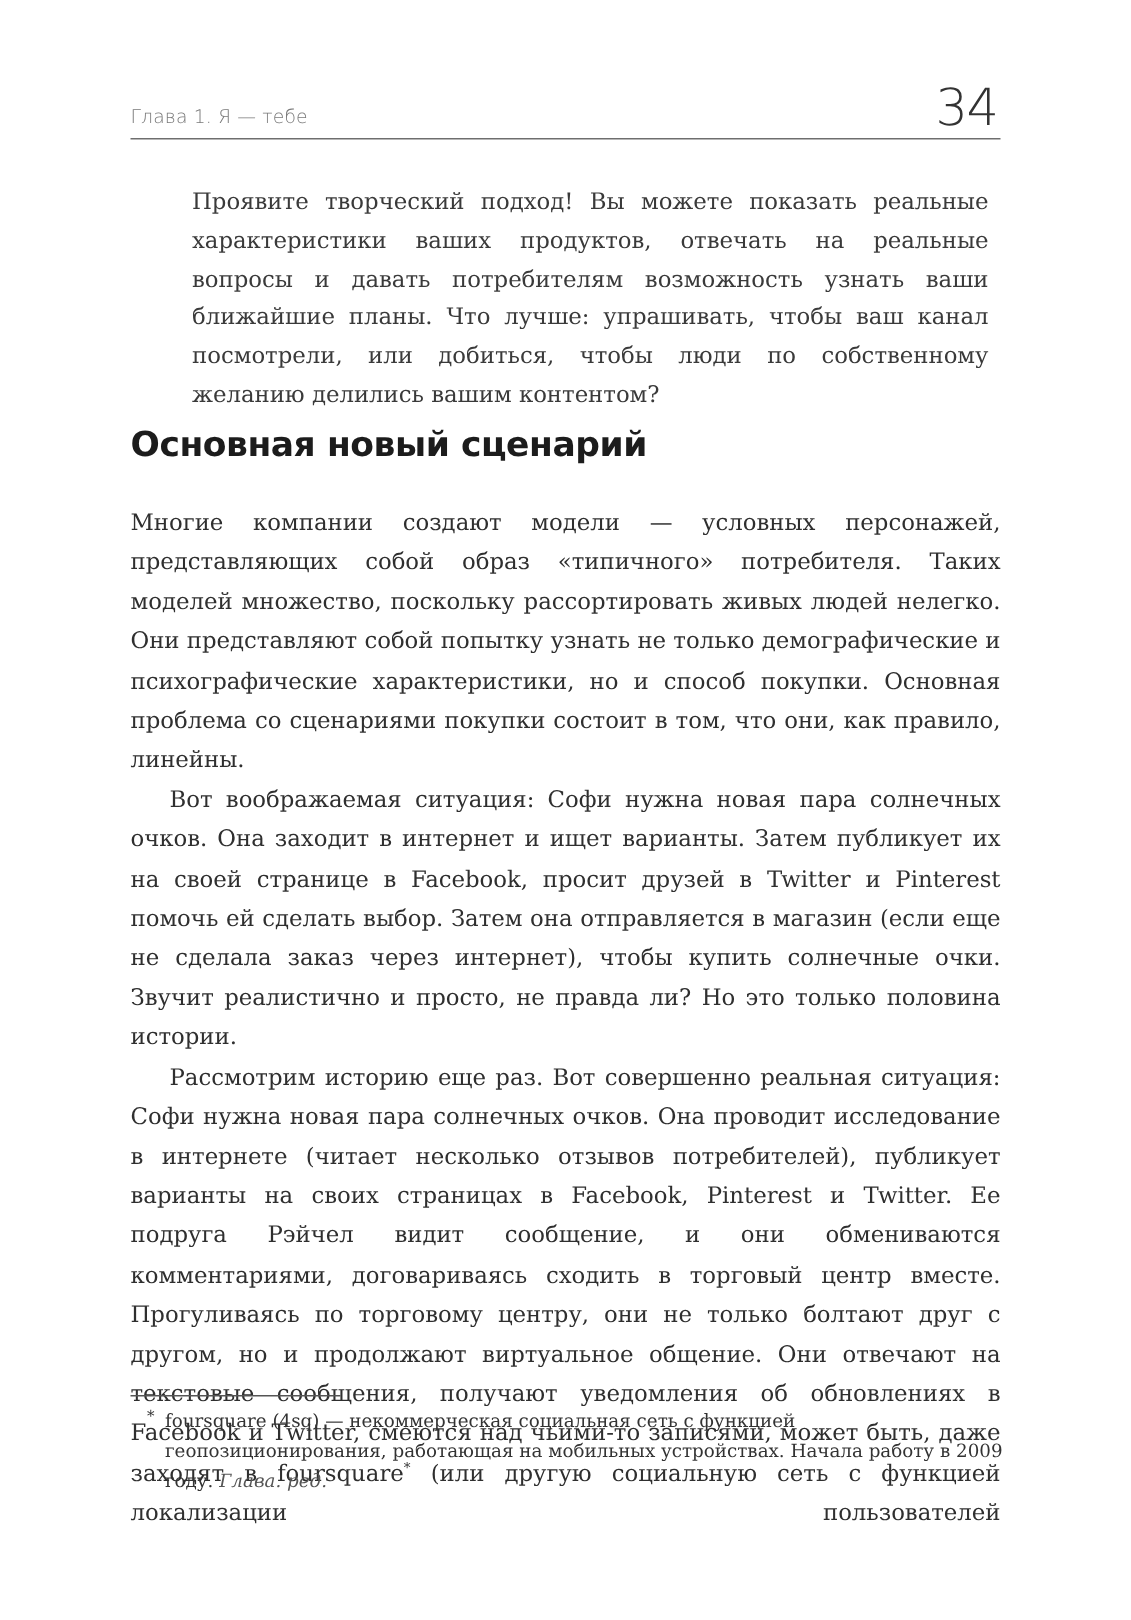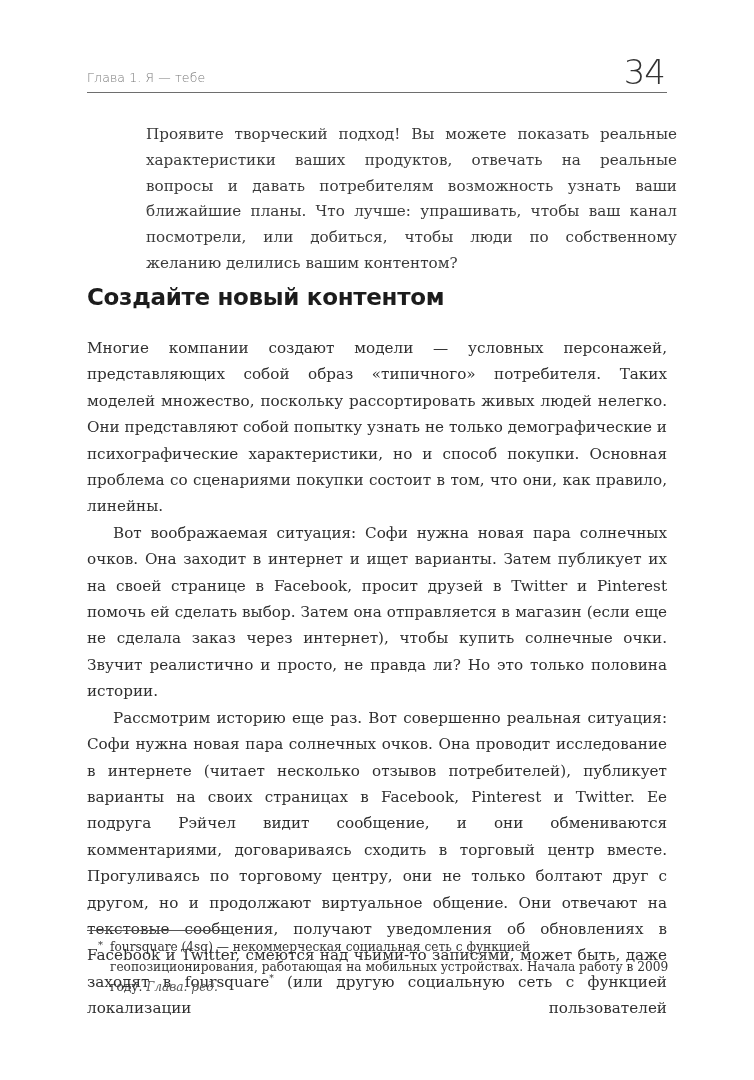--- a/index.html
+++ b/index.html
@@ -38,21 +38,21 @@
       bottom: 3px;
       font-family: "DejaVu Sans", sans-serif;
       font-size: 34px;
       font-weight: 300;
       color: #333333;
       letter-spacing: -1px;
       line-height: 1;
     }
     .callout {
       position: absolute;
-      left: 146px;
+      left: 128px;
       top: 122px;
       width: 531px;
       font-family: "DejaVu Serif", serif;
       font-size: 15.2px;
       line-height: 25.8px;
       color: #3a3a3a;
       text-align: justify;
     }
     .callout p { margin: 0; }
     .section-heading {
@@ -120,21 +120,21 @@
 
 <header class="running-head">
   <span class="chapter">Глава 1. Я — тебе</span>
   <span class="pageno">34</span>
 </header>
 
 <div class="callout">
   <p>Проявите творческий подход! Вы можете показать реальные характеристики ваших продуктов, отвечать на реальные вопросы и давать потребителям возможность узнать ваши ближайшие планы. Что лучше: упрашивать, чтобы ваш канал посмотрели, или добиться, чтобы люди по собственному желанию делились вашим контентом?</p>
 </div>
 
-<h2 class="section-heading">Создайте новый контентом</h2>
+<h2 class="section-heading">Основная новый сценарий</h2>
 
 <div class="body-text">
   <p>Многие компании создают модели — условных персонажей, представляющих собой образ «типичного» потребителя. Таких моделей множество, поскольку рассортировать живых людей нелегко. Они представляют собой попытку узнать не только демографические и психографические характеристики, но и способ покупки. Основная проблема со сценариями покупки состоит в том, что они, как правило, линейны.</p>
   <p class="indent">Вот воображаемая ситуация: Софи нужна новая пара солнечных очков. Она заходит в интернет и ищет варианты. Затем публикует их на своей странице в Facebook, просит друзей в Twitter и Pinterest помочь ей сделать выбор. Затем она отправляется в магазин (если еще не сделала заказ через интернет), чтобы купить солнечные очки. Звучит реалистично и просто, не правда ли? Но это только половина истории.</p>
   <p class="indent last"><span>Рассмотрим историю еще раз. Вот совершенно реальная ситуация: Софи нужна новая пара солнечных очков. Она проводит исследование в интернете (читает несколько отзывов потребителей), публикует варианты на своих страницах в Facebook, Pinterest и Twitter. Ее подруга Рэйчел видит сообщение, и они обмениваются комментариями, договариваясь сходить в торговый центр вместе. Прогуливаясь по торговому центру, они не только болтают друг с другом, но и продолжают виртуальное общение. Они отвечают на текстовые сообщения, получают уведомления об обновлениях в Facebook и Twitter, смеются над чьими-то записями, может быть, даже заходят в foursquare</span><sup class="fnref">*</sup><span> (или другую социальную сеть с функцией локализации пользователей</span></p>
 </div>
 
 <div class="footnote-rule"></div>
 
 <div class="footnote">

